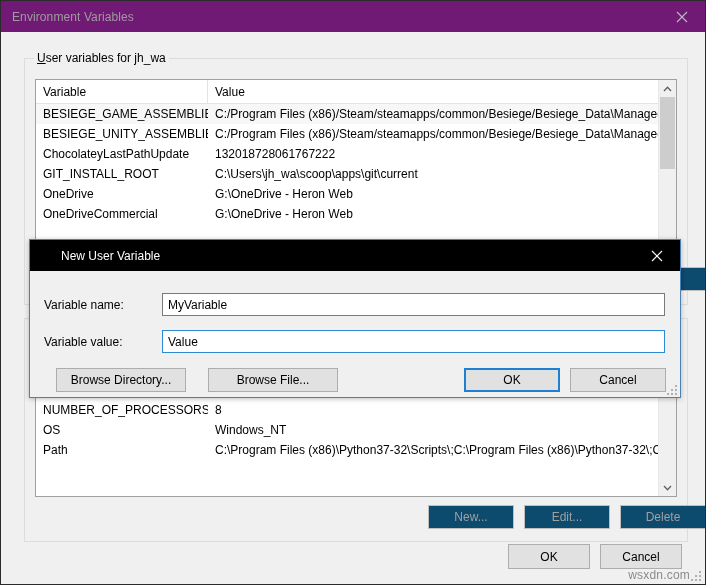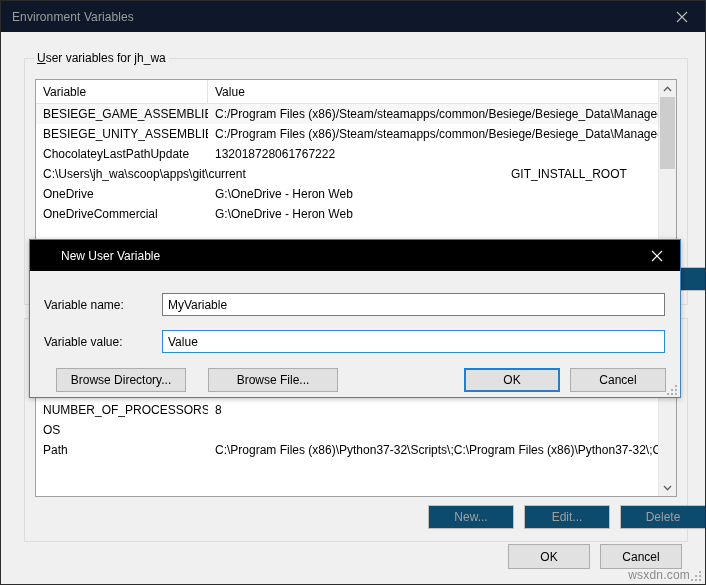--- a/index.html
+++ b/index.html
@@ -26,21 +26,21 @@
     border: 1px solid #2b2b2b;
     box-sizing: border-box;
     overflow: hidden;
   }
 
   .titlebar {
     position: absolute;
     left: 0; top: 0;
     width: 100%;
     height: 31px;
-    background: #0f172a;
+    background: #701a75;
     display: flex;
     align-items: center;
   }
   .titlebar-text {
     margin-left: 11px;
     font-size: 12px;
     color: #9d9d9d;
     letter-spacing: 0.1px;
     white-space: nowrap;
   }
@@ -339,22 +339,22 @@
           </div>
           <div class="lv-row">
             <span class="cell col-var">BESIEGE_UNITY_ASSEMBLIES</span>
             <span class="cell col-val">C:/Program Files (x86)/Steam/steamapps/common/Besiege/Besiege_Data\Managed/</span>
           </div>
           <div class="lv-row">
             <span class="cell col-var">ChocolateyLastPathUpdate</span>
             <span class="cell col-val">132018728061767222</span>
           </div>
           <div class="lv-row">
+            <span class="cell col-var">GIT_INSTALL_ROOT</span>
             <span class="cell col-val">C:\Users\jh_wa\scoop\apps\git\current</span>
-            <span class="cell col-var">GIT_INSTALL_ROOT</span>
           </div>
           <div class="lv-row">
             <span class="cell col-var">OneDrive</span>
             <span class="cell col-val">G:\OneDrive - Heron Web</span>
           </div>
           <div class="lv-row">
             <span class="cell col-var">OneDriveCommercial</span>
             <span class="cell col-val">G:\OneDrive - Heron Web</span>
           </div>
         </div>
@@ -397,20 +397,21 @@
           <div class="lv-row">
             <span class="cell col-var">DriverData</span>
             <span class="cell col-val">C:\Windows\System32\Drivers\DriverData</span>
           </div>
           <div class="lv-row">
             <span class="cell col-var">NUMBER_OF_PROCESSORS</span>
             <span class="cell col-val">8</span>
           </div>
           <div class="lv-row">
             <span class="cell col-var">OS</span>
+            <span class="cell col-val">Windows_NT</span>
           </div>
           <div class="lv-row">
             <span class="cell col-var">Path</span>
             <span class="cell col-val">C:\Program Files (x86)\Python37-32\Scripts\;C:\Program Files (x86)\Python37-32\;C:...</span>
           </div>
         </div>
 
         <div class="vscroll">
           <span class="vs-thumb" style="top:0px; height:22px;"></span>
           <span class="vs-arrow down">

